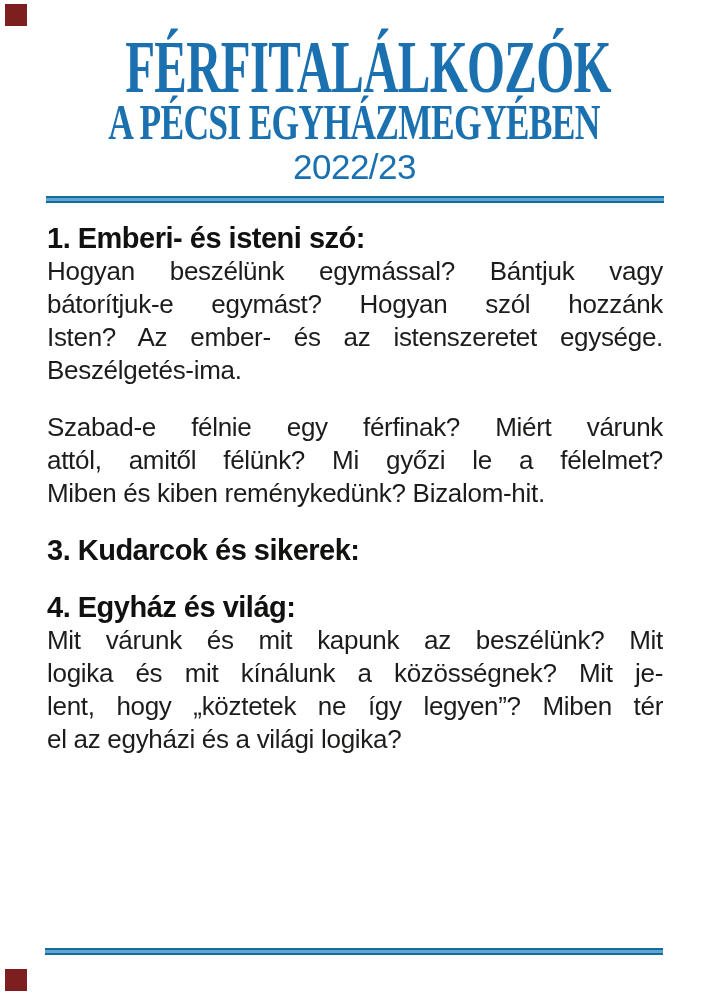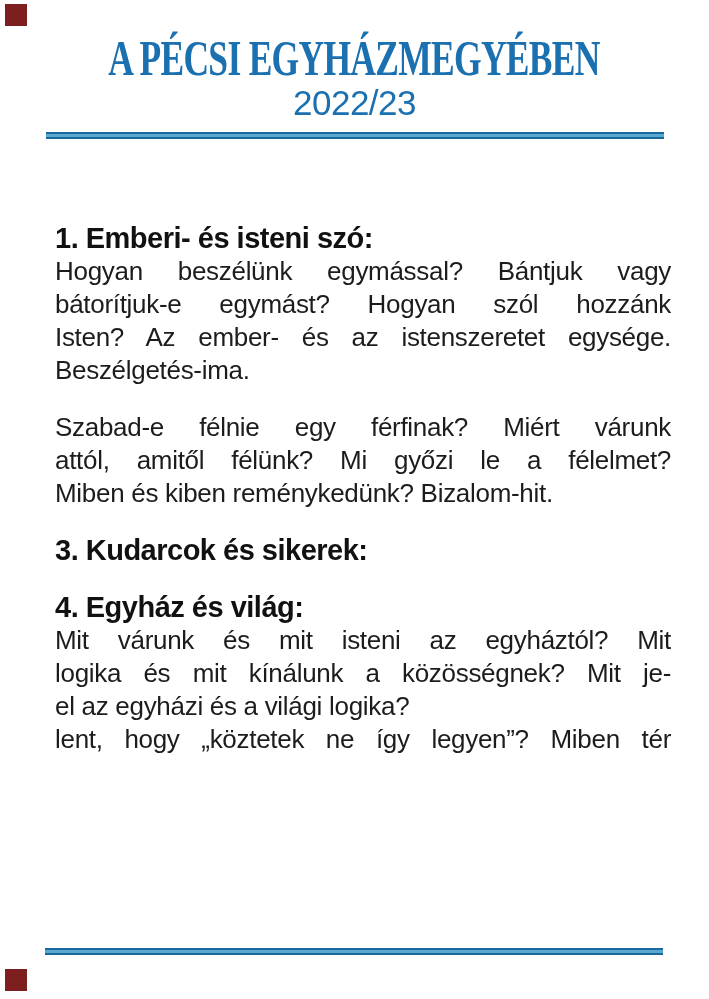--- a/index.html
+++ b/index.html
@@ -66,21 +66,21 @@
     background: var(--rule-light, #5ba7cf);
     border-top: 2px solid var(--rule-dark, #17699e);
     border-bottom: 2px solid var(--rule-dark, #17699e);
   }
   #top-rule { margin: 10px auto 0 auto; }
   #bottom-rule { position: absolute; left: 45px; top: 948px; }
 
   
   #sections {
     position: absolute;
-    left: 55px;
+    left: 47px;
     top: 222px;
     width: 616px;
   }
   .section { margin-bottom: 24px; }
   .section-heading {
     font-weight: bold;
     font-size: 29px;
     line-height: 33px;
     height: 33px;
     letter-spacing: -0.5px;
@@ -100,20 +100,23 @@
   .body-line.last { text-align-last: left; }
 </style>
 </head>
 <body>
 
 <div id="page">
 
   <div class="corner-mark top"></div>
 
   <div id="header">
+    <div class="title-row">
+      <span class="title-main">FÉRFITALÁLKOZÓK</span>
+    </div>
     <div class="title-row sub">
       <span class="title-sub">A PÉCSI EGYHÁZMEGYÉBEN</span>
     </div>
     <div class="season-row">
       <span class="season">2022/23</span>
     </div>
     <div id="top-rule" class="double-rule"></div>
   </div>
 
   <div id="sections">
@@ -135,24 +138,24 @@
         </div>
   </div>
 
   <div class="section">
     <div class="section-heading">3. Kudarcok és sikerek:</div>
   </div>
 
   <div class="section">
     <div class="section-heading">4. Egyház és világ:</div>
     <div class="section-body">
-          <div class="body-line">Mit várunk és mit isteni az egyháztól? Mit</div>
+          <div class="body-line">Mit várunk és mit kapunk az beszélünk? Mit</div>
           <div class="body-line">logika és mit kínálunk a közösségnek? Mit je-</div>
+          <div class="body-line">lent, hogy „köztetek ne így legyen”? Miben tér</div>
           <div class="body-line last">el az egyházi és a világi logika?</div>
-          <div class="body-line">lent, hogy „köztetek ne így legyen”? Miben tér</div>
         </div>
   </div>
 </div>
 
   <div id="bottom-rule" class="double-rule"></div>
   <div class="corner-mark bottom"></div>
 
 </div>
 
 </body></html>

